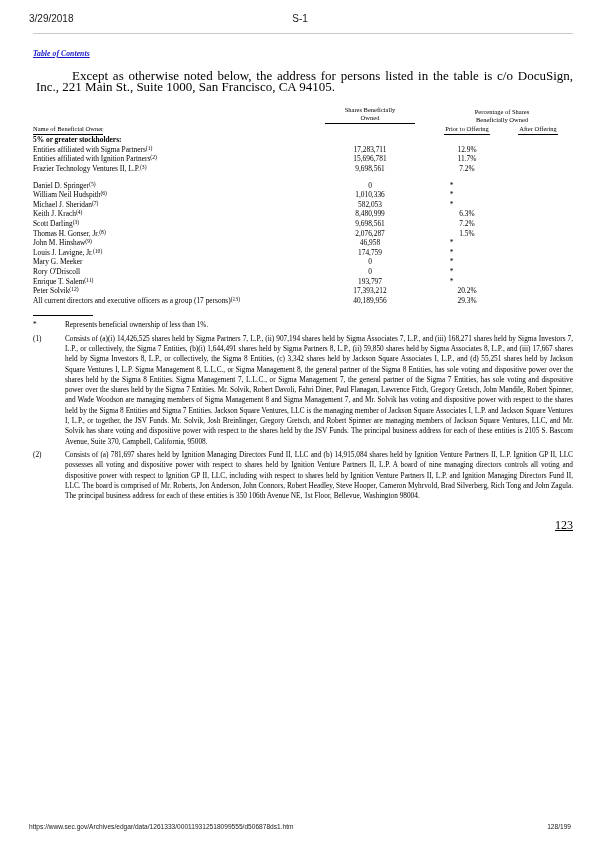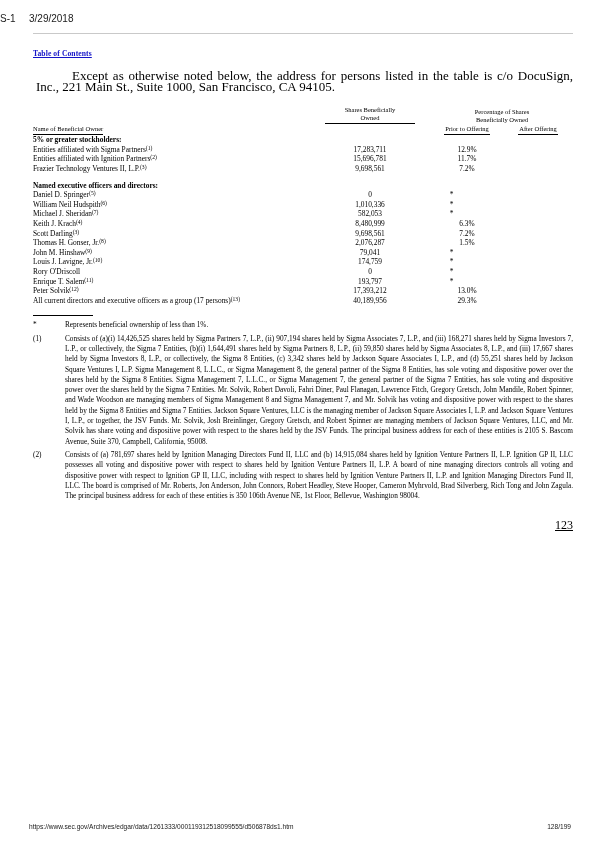--- a/index.html
+++ b/index.html
@@ -31,21 +31,21 @@
     position: absolute;
     left: 29px;
     top: 0;
     white-space: nowrap;
   }
   .print-header .ph-title {
     position: absolute;
     left: 0;
     top: 0;
     width: 600px;
-    text-align: left;
+    text-align: center;
   }
 
   .page-rule {
     position: absolute;
     top: 33px;
     left: 33px;
     width: 540px;
     height: 0;
     border-top: 1px solid #c9c9c9;
   }
@@ -60,20 +60,21 @@
 
   .toc-link {
     display: inline-block;
     font-family: "Liberation Serif", serif;
     font-size: 7.6px;
     font-weight: bold;
     color: #1414c8;
     text-decoration: underline;
     letter-spacing: 0.1px;
     margin-bottom: 13px;
+    font-style: italic;
   }
 
   .intro {
     font-size: 13px;
     line-height: 10.6px;
     text-align: justify;
     text-indent: 36px;
     margin: 0 0 14px 3px;
     width: 537px;
   }
@@ -278,27 +279,20 @@
         <tr>
           <td class="name">Frazier Technology Ventures II, L.P.<sup class="fn">(3)</sup></td>
           <td class="shares">9,698,561</td>
           <td></td>
           <td class="pct">7.2%</td>
           <td class="after"></td>
         </tr>
         <tr class="spacer">
           <td colspan="5"></td>
         </tr>
-        <tr class="section">
-          <td class="name">Named executive officers and directors:</td>
-          <td></td>
-          <td></td>
-          <td></td>
-          <td></td>
-        </tr>
         <tr>
           <td class="name">Daniel D. Springer<sup class="fn">(5)</sup></td>
           <td class="shares">0</td>
           <td></td>
           <td class="pct star">*</td>
           <td class="after"></td>
         </tr>
         <tr>
           <td class="name">William Neil Hudspith<sup class="fn">(6)</sup></td>
           <td class="shares">1,010,336</td>
@@ -329,51 +323,58 @@
         </tr>
         <tr>
           <td class="name">Thomas H. Gonser, Jr.<sup class="fn">(8)</sup></td>
           <td class="shares">2,076,287</td>
           <td></td>
           <td class="pct">1.5%</td>
           <td class="after"></td>
         </tr>
         <tr>
           <td class="name">John M. Hinshaw<sup class="fn">(9)</sup></td>
-          <td class="shares">79,041</td>
+          <td class="shares">46,958</td>
           <td></td>
           <td class="pct star">*</td>
           <td class="after"></td>
         </tr>
         <tr>
           <td class="name">Louis J. Lavigne, Jr.<sup class="fn">(10)</sup></td>
           <td class="shares">174,759</td>
           <td></td>
           <td class="pct star">*</td>
           <td class="after"></td>
         </tr>
         <tr>
+          <td class="name">Mary G. Meeker</td>
+          <td class="shares">0</td>
+          <td></td>
+          <td class="pct star">*</td>
+          <td class="after"></td>
+        </tr>
+        <tr>
           <td class="name">Rory O'Driscoll</td>
           <td class="shares">0</td>
           <td></td>
           <td class="pct star">*</td>
           <td class="after"></td>
         </tr>
         <tr>
           <td class="name">Enrique T. Salem<sup class="fn">(11)</sup></td>
           <td class="shares">193,797</td>
           <td></td>
           <td class="pct star">*</td>
           <td class="after"></td>
         </tr>
         <tr>
           <td class="name">Peter Solvik<sup class="fn">(12)</sup></td>
           <td class="shares">17,393,212</td>
           <td></td>
-          <td class="pct">13.0%</td>
+          <td class="pct">20.2%</td>
           <td class="after"></td>
         </tr>
         <tr>
           <td class="name">All current directors and executive officers as a group (17 persons)<sup class="fn">(13)</sup></td>
           <td class="shares">40,189,956</td>
           <td></td>
           <td class="pct">29.3%</td>
           <td class="after"></td>
         </tr>
       </tbody>

